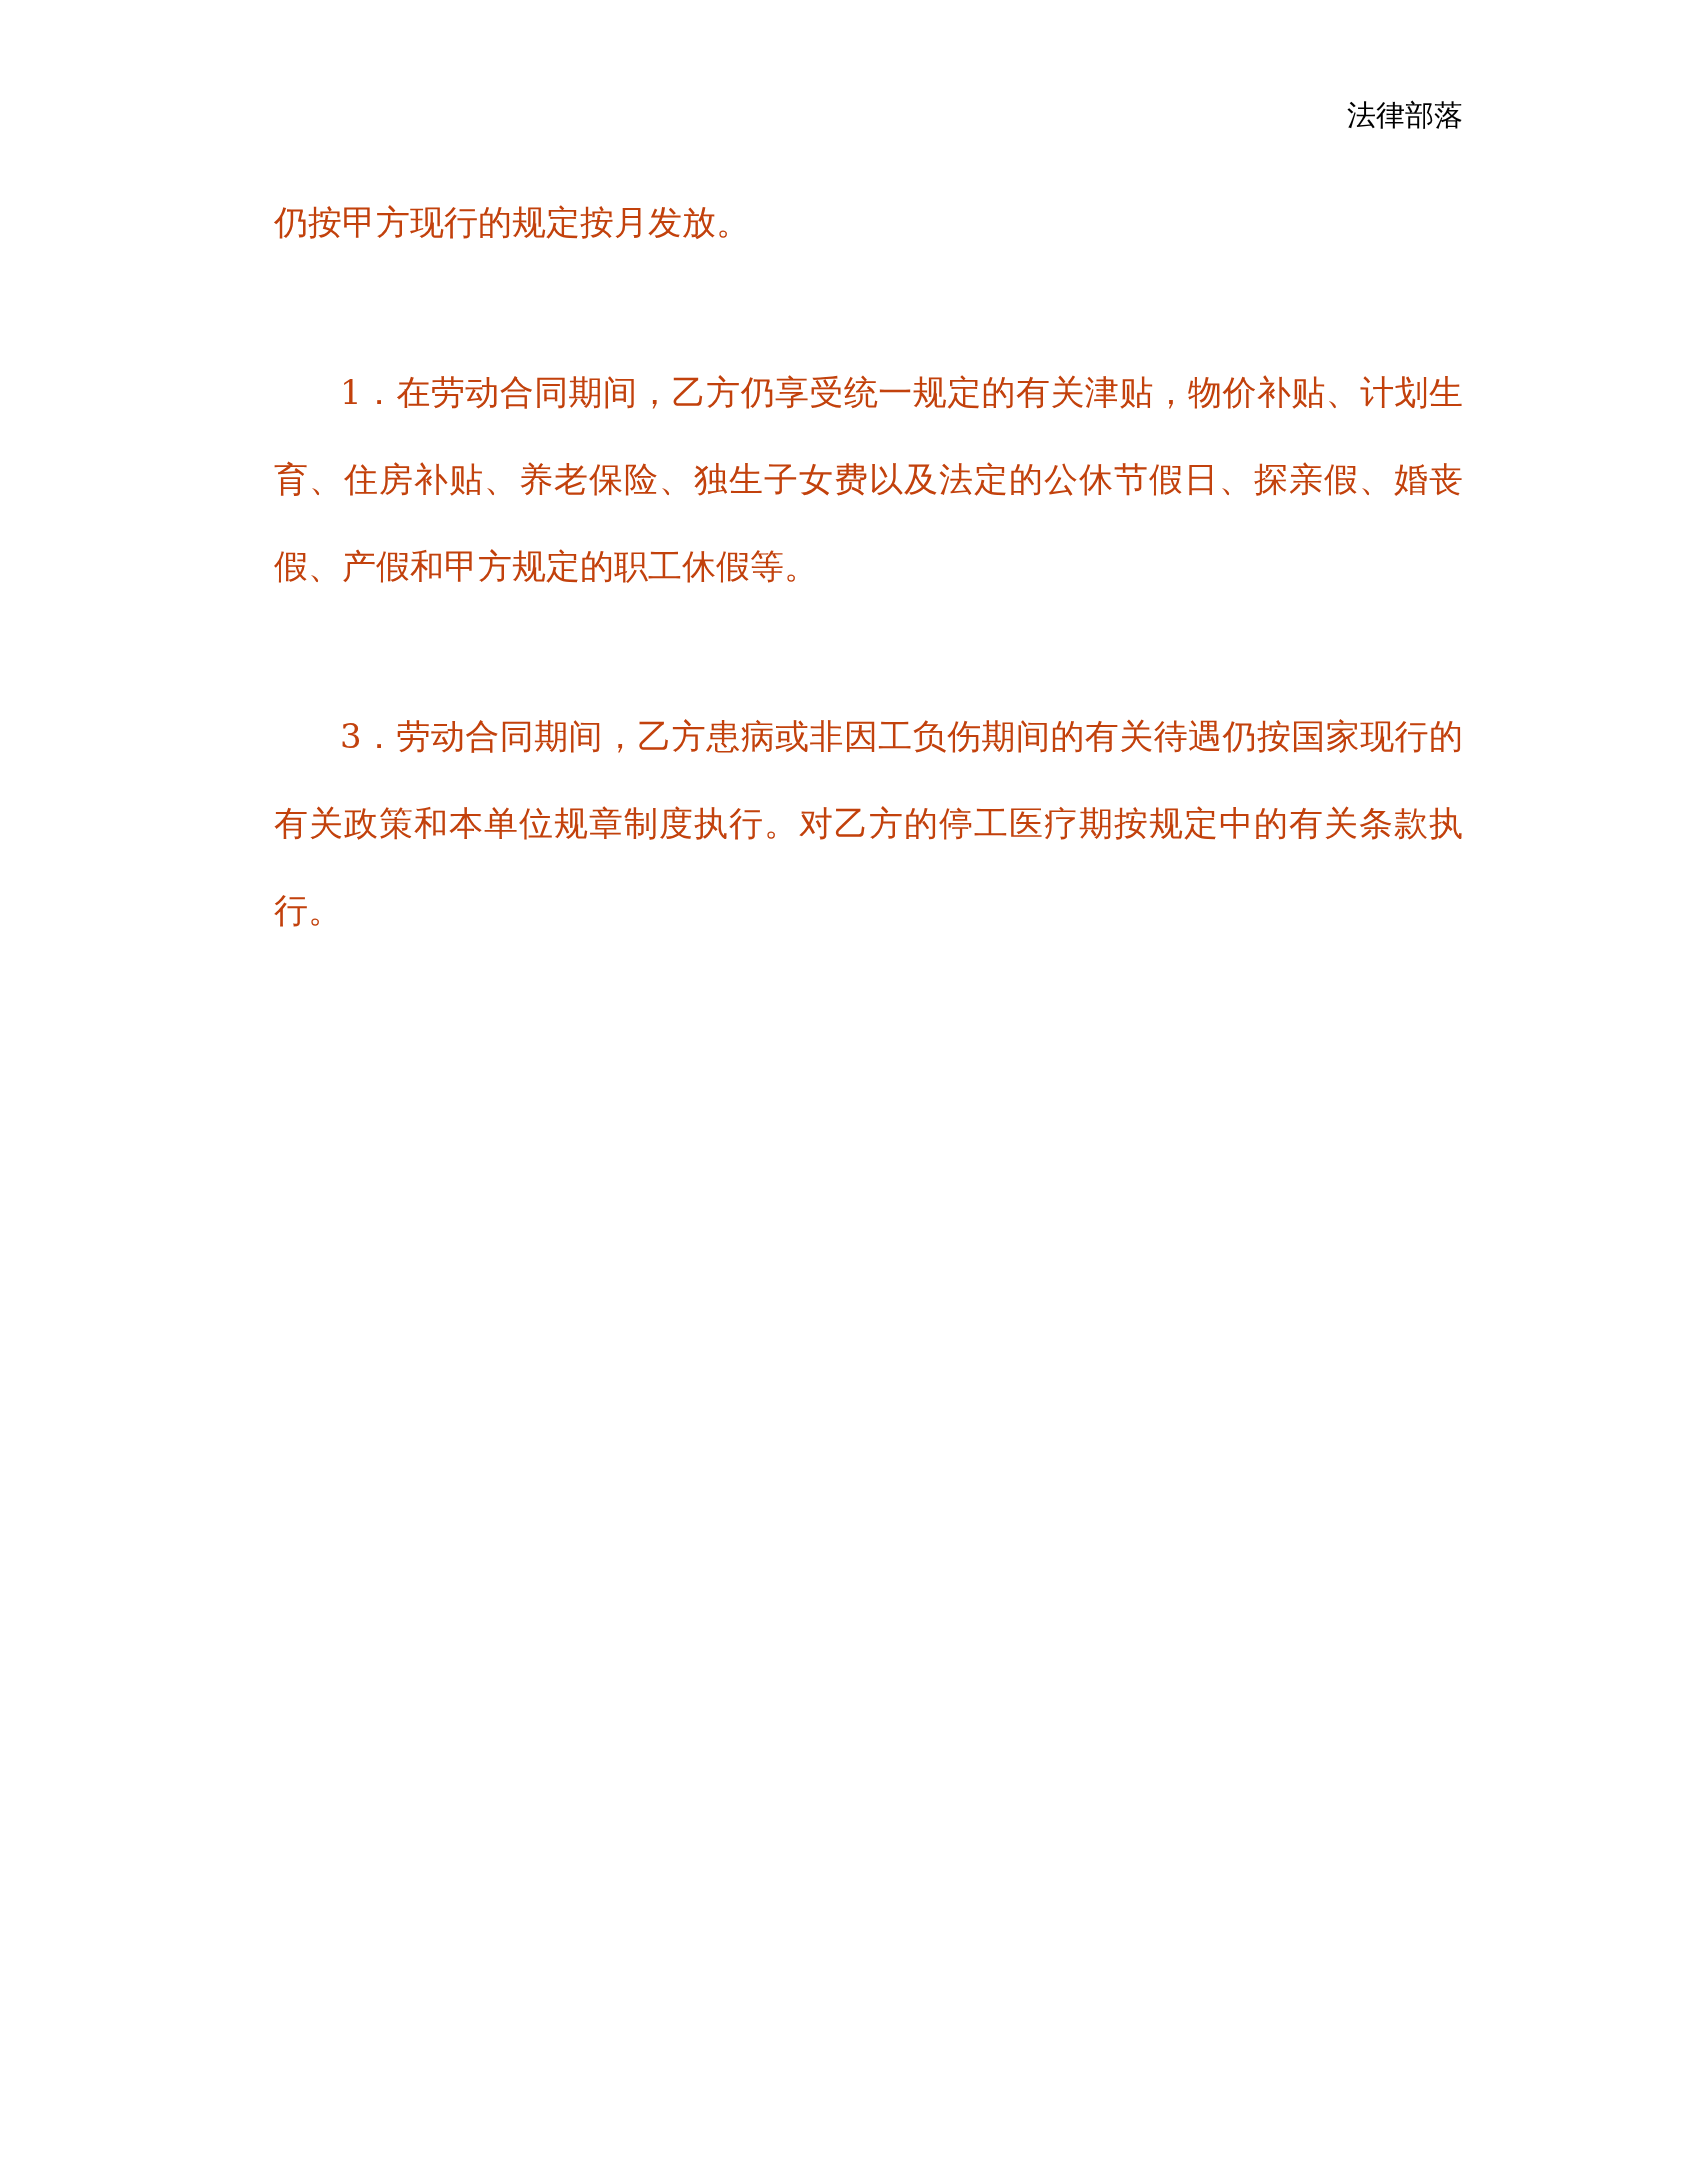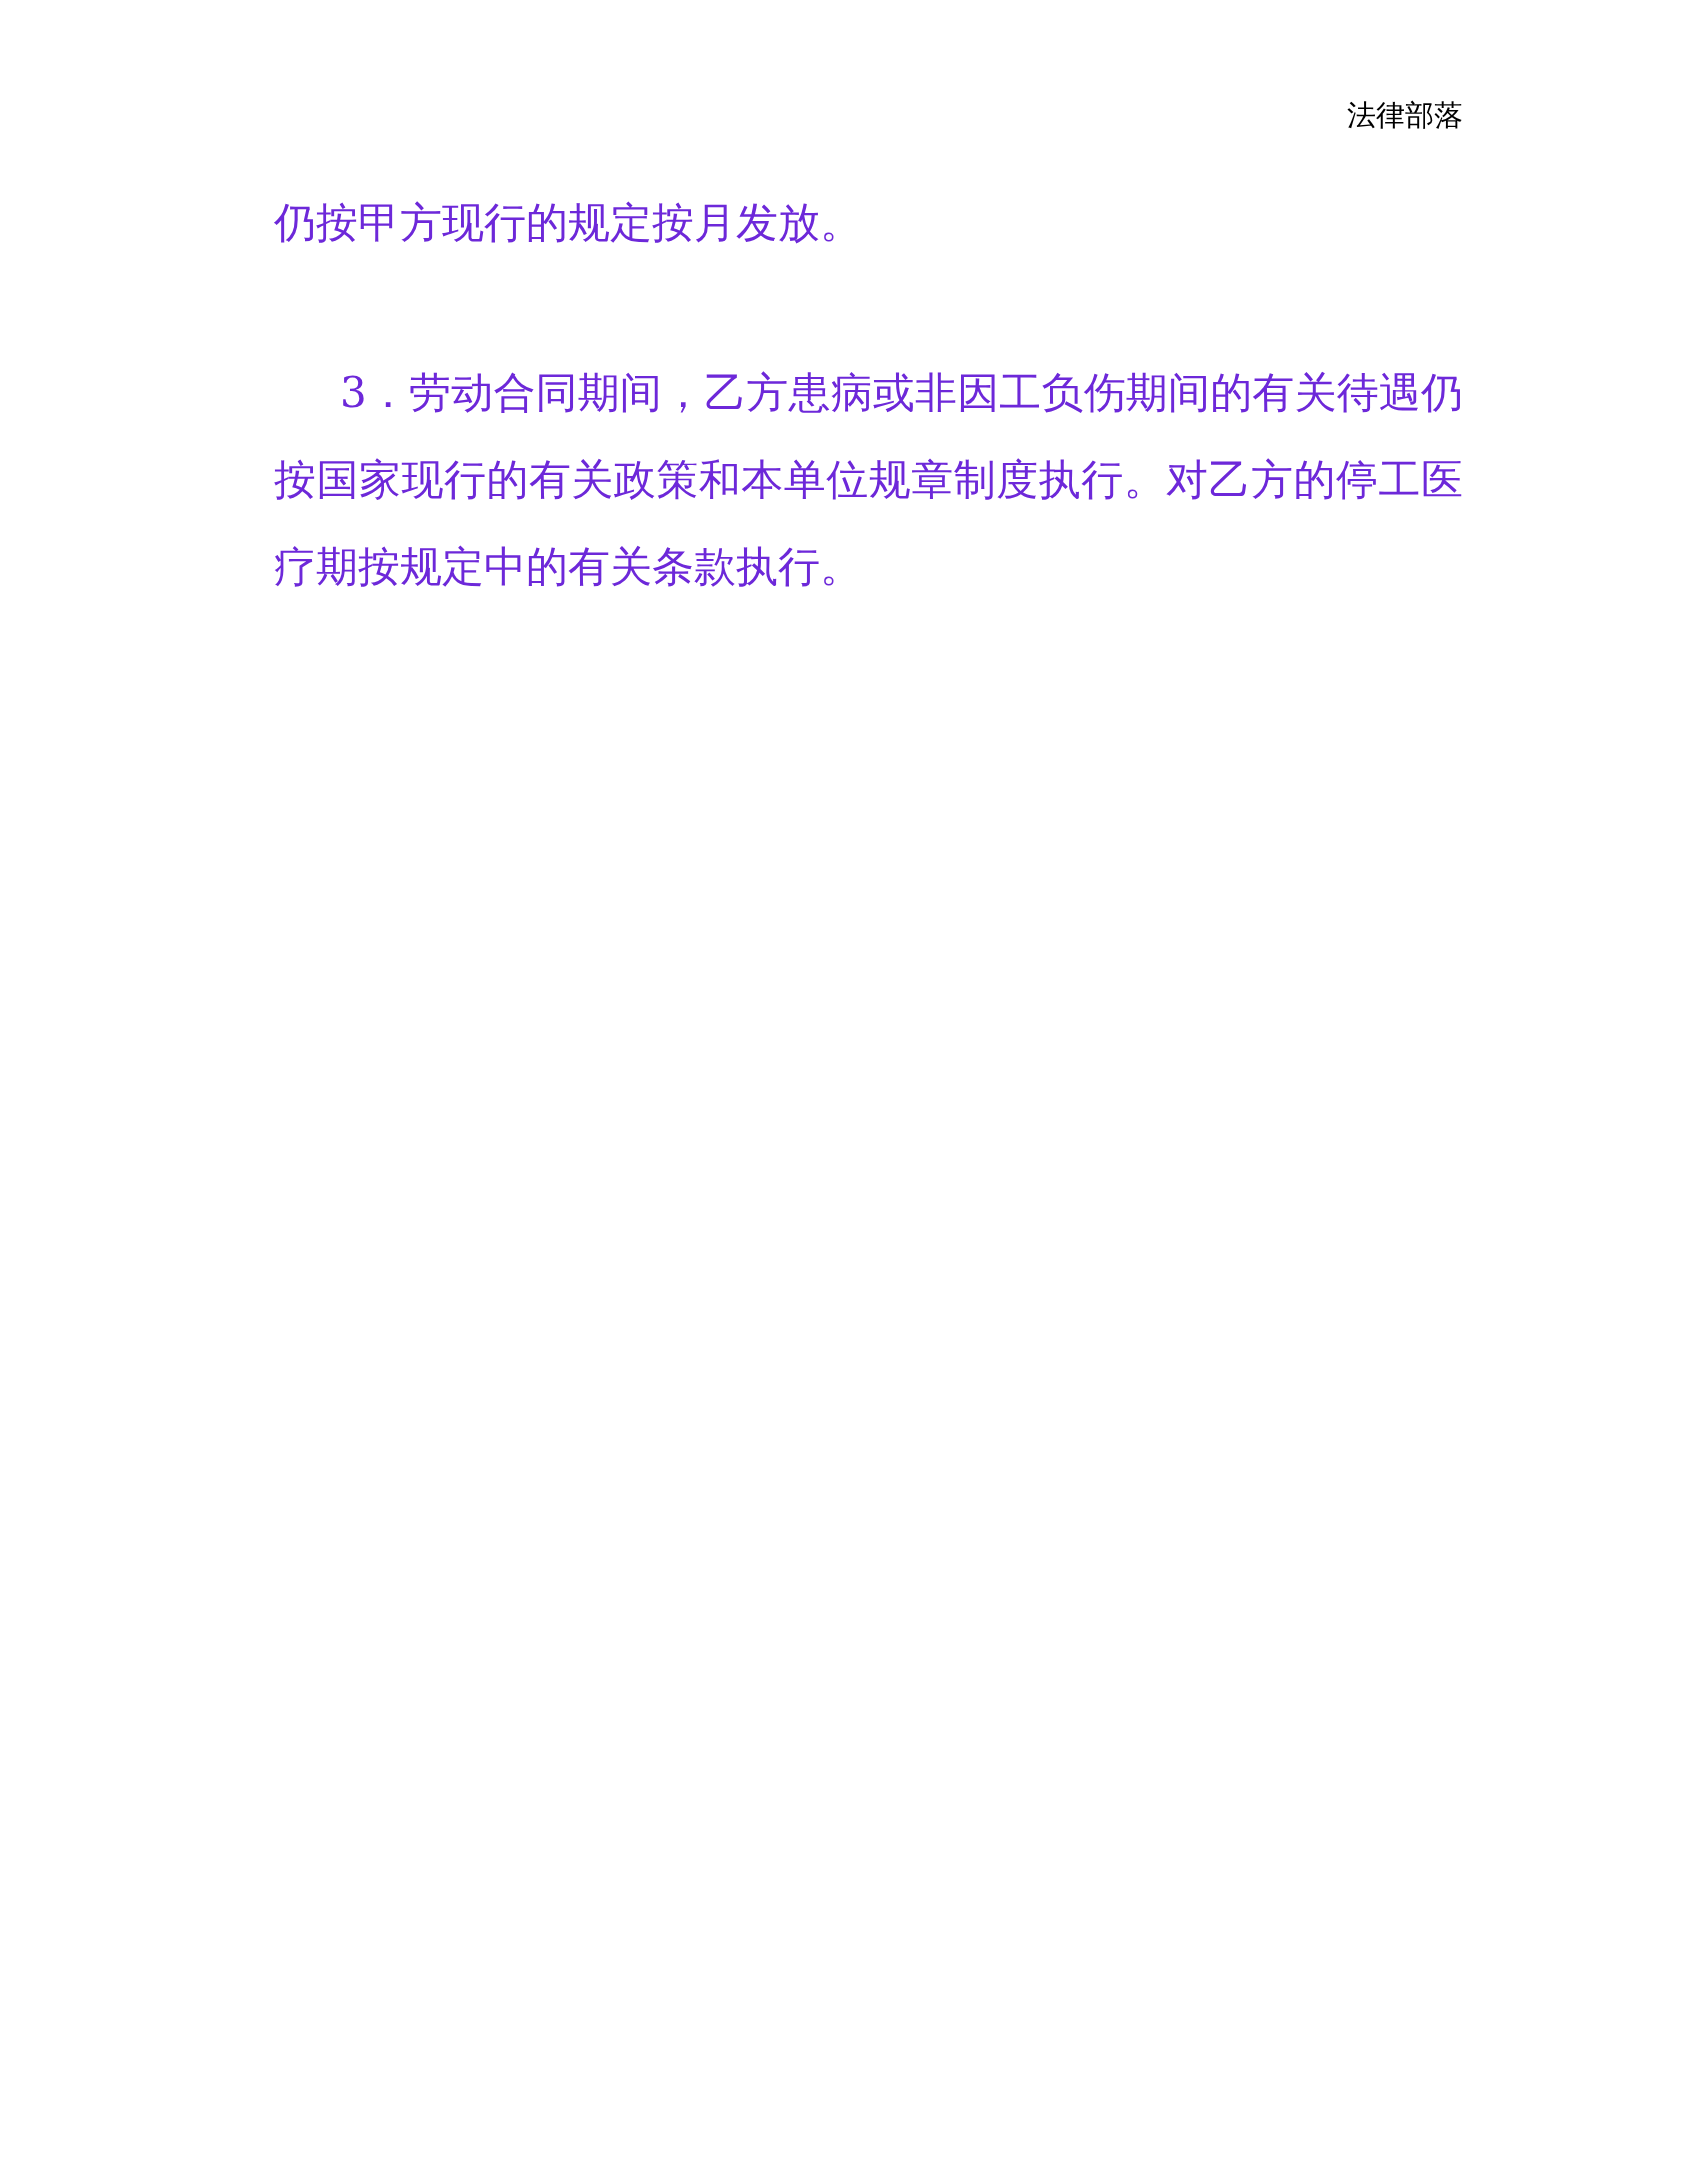--- a/index.html
+++ b/index.html
@@ -23,37 +23,38 @@
     text-align: right;
     white-space: nowrap;
   }
   .content {
     position: absolute;
     top: 179px;
     left: 246px;
     width: 1189px;
   }
   .para {
-    font-size: 42px;
+    font-size: 34px;
     line-height: 87px;
     text-align: justify;
-    color: #6d28d9;
+    color: #c2410c;
   }
   .para + .para { margin-top: 83px; }
   .para.indent { text-indent: 66px; }
   .para.no-indent { text-indent: 0; }
 </style>
 </head>
 <body>
 
 <div class="page">
 
   <div class="header">
     <span>法律部落</span>
   </div>
 
   <div class="content">
     <p class="para no-indent">仍按甲方现行的规定按月发放。</p>
+    <p class="para indent">1．在劳动合同期间，乙方仍享受统一规定的有关津贴，物价补贴、计划生育、住房补贴、养老保险、独生子女费以及法定的公休节假日、探亲假、婚丧假、产假和甲方规定的职工休假等。</p>
     <p class="para indent">3．劳动合同期间，乙方患病或非因工负伤期间的有关待遇仍按国家现行的有关政策和本单位规章制度执行。对乙方的停工医疗期按规定中的有关条款执行。</p>
   </div>
 
 </div>
 
 
 </body></html>

